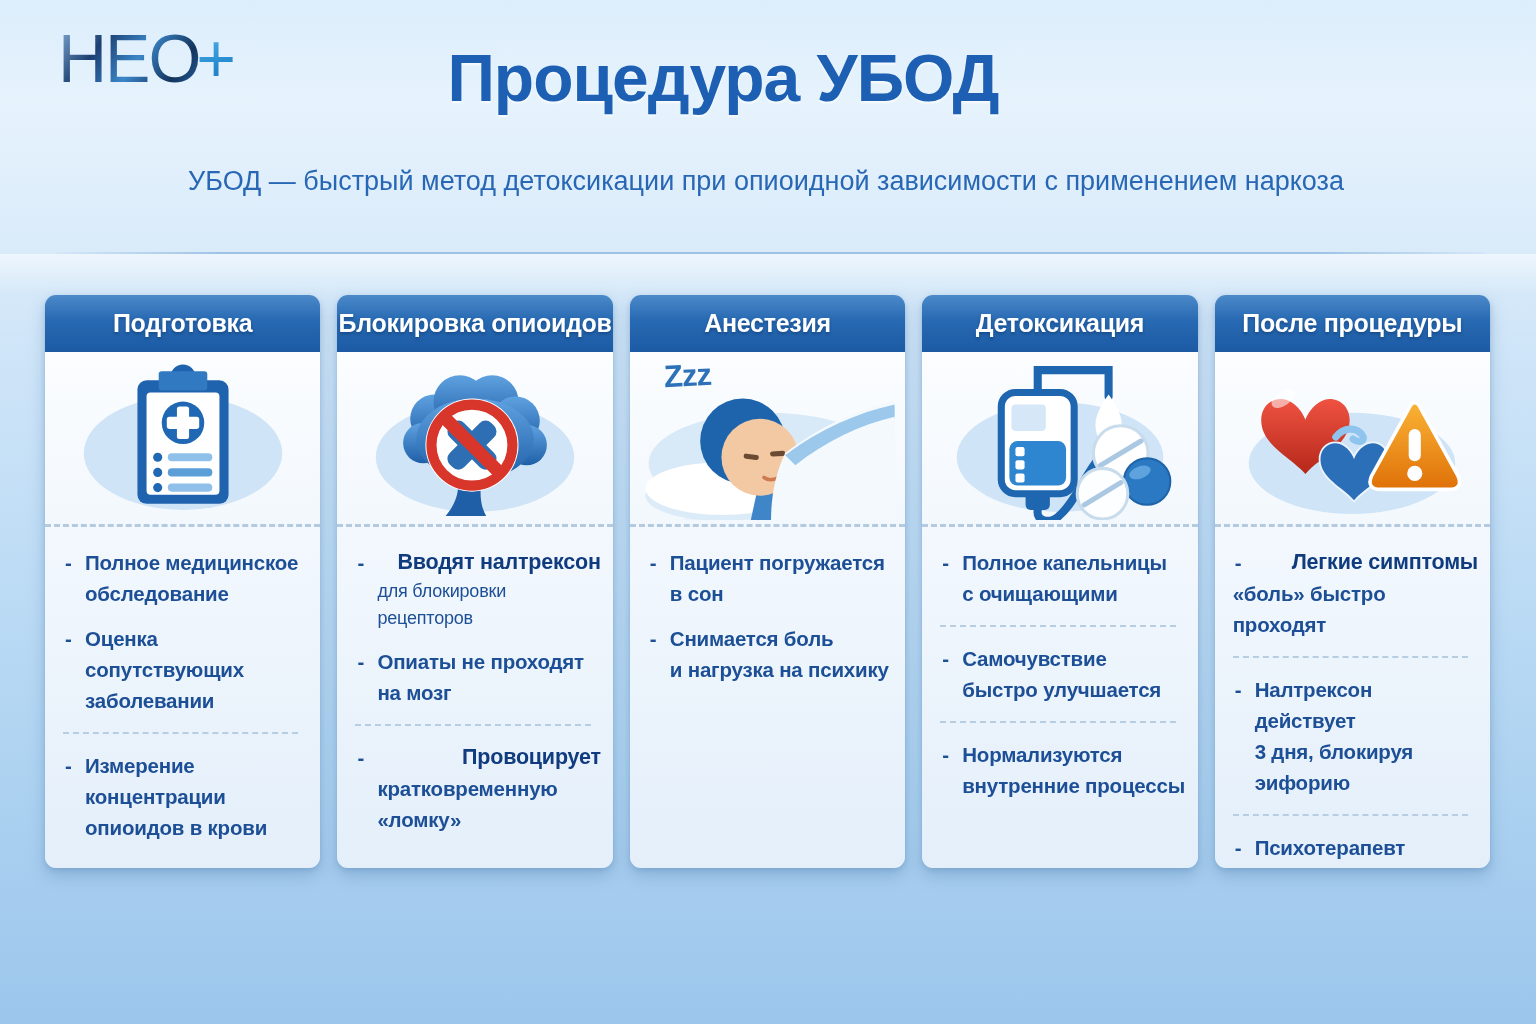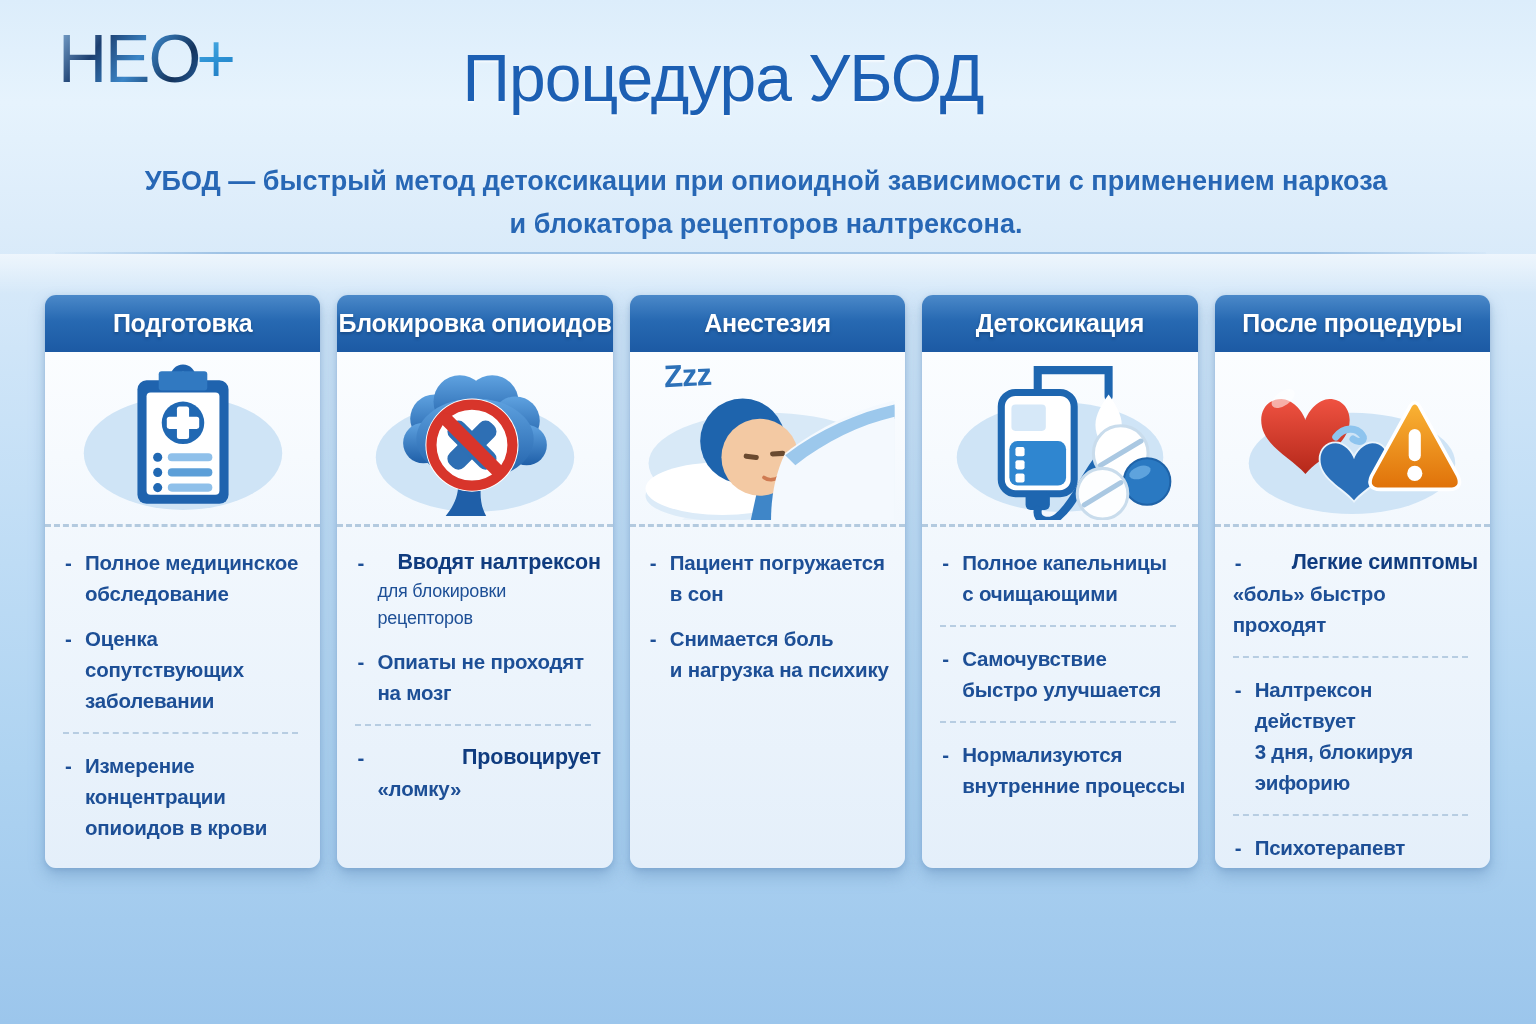--- a/index.html
+++ b/index.html
@@ -10,24 +10,24 @@
     background:linear-gradient(180deg,#dcedfb 0%,#e6f3fd 10%,#dcecfa 22%,#cfe5f8 34%,#bedcf5 55%,#aed3f1 75%,#a3cbee 90%,#9cc6ec 100%); }
 
   
   .hdr { position:absolute; inset:0 0 auto 0; height:294px; }
   .logo { position:absolute; left:58px; top:24px; font-size:68px; font-weight:400; letter-spacing:-2px; line-height:1; }
   .logo-main { background:linear-gradient(125deg,#8db8e0 0%,#1c3f70 30%,#3b86c8 55%,#14335c 80%,#2a6cb0 100%);
     -webkit-background-clip:text; background-clip:text; color:transparent; }
   .logo-plus { background:linear-gradient(160deg,#63c1ef 0%,#2a8fd2 55%,#1a6cb4 100%);
     -webkit-background-clip:text; background-clip:text; color:transparent; margin-left:-3px; }
   .title { position:absolute; top:40px; left:0; right:90px; text-align:center;
-    font-size:66px; font-weight:400; color:#1c5fb3; letter-spacing:-1px;
+    font-size:66px; font-weight:700; color:#1c5fb3; letter-spacing:-1px;
     text-shadow:0 2px 2px rgba(255,255,255,.7); }
   .subtitle { position:absolute; top:160px; left:0; right:4px; text-align:center;
-    font-size:27px; color:#2767b5; line-height:43px; font-weight:700; }
+    font-size:27px; color:#2767b5; line-height:43px; font-weight:400; }
   .subtitle span { display:block; }
   .hdr-rule { position:absolute; left:55px; right:50px; top:252px; height:2px;
     background:linear-gradient(90deg,rgba(130,175,220,.05),rgba(118,166,214,.6) 12%,rgba(118,166,214,.6) 88%,rgba(130,175,220,.05)); }
   .hdr-band { position:absolute; left:0; right:0; top:254px; height:40px;
     background:linear-gradient(180deg,rgba(255,255,255,.55),rgba(255,255,255,0)); }
 
   
   .cards { position:absolute; left:45px; right:46px; top:295px; height:573px; display:flex; gap:17px; }
   .card { flex:1; display:flex; flex-direction:column; border-radius:11px;
     box-shadow:0 8px 16px rgba(88,132,180,.38), 0 2px 5px rgba(88,132,180,.28); }
@@ -57,21 +57,20 @@
 </head>
 <body>
 
 <div class="page">
 
   <div class="hdr">
     <div class="logo"><span class="logo-main">НЕО</span><span class="logo-plus">+</span></div>
     <h1 class="title">Процедура УБОД</h1>
     <p class="subtitle">
       <span>УБОД — быстрый метод детоксикации при опиоидной зависимости с применением наркоза</span>
-      <span>и блокатора рецепторов налтрексона.</span>
     </p>
     <div class="hdr-rule"></div>
     <div class="hdr-band"></div>
   </div>
 
   <div class="cards">
 
     <section class="card">
       <div class="card-head">Подготовка</div>
       <div class="card-body">
@@ -153,20 +152,21 @@
           </div>
           <div class="item">
             <span class="dash">-</span>
             <span class="line">Опиаты не проходят</span>
             <span class="line">на мозг</span>
           </div>
           <div class="rule"></div>
           <div class="item">
             <span class="dash">-</span>
             <span class="line bold">Провоцирует</span>
+            <span class="line">кратковременную</span>
             <span class="line">«ломку»</span>
           </div>
         </div>
       </div>
     </section>
 
     <section class="card">
       <div class="card-head">Анестезия</div>
       <div class="card-body">
         <div class="icon-zone">

